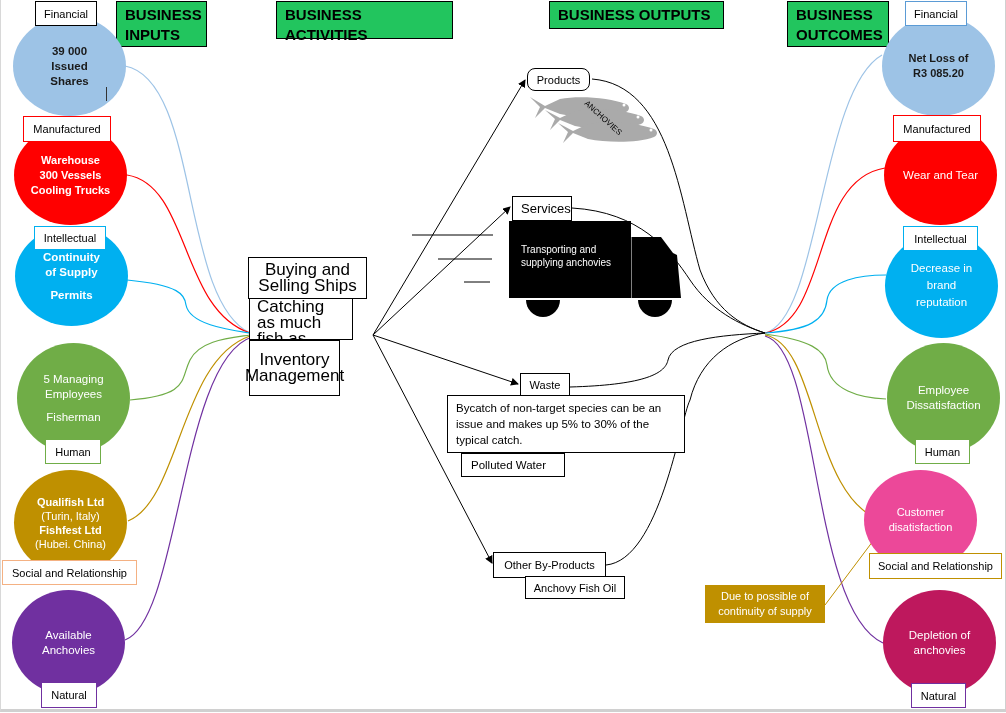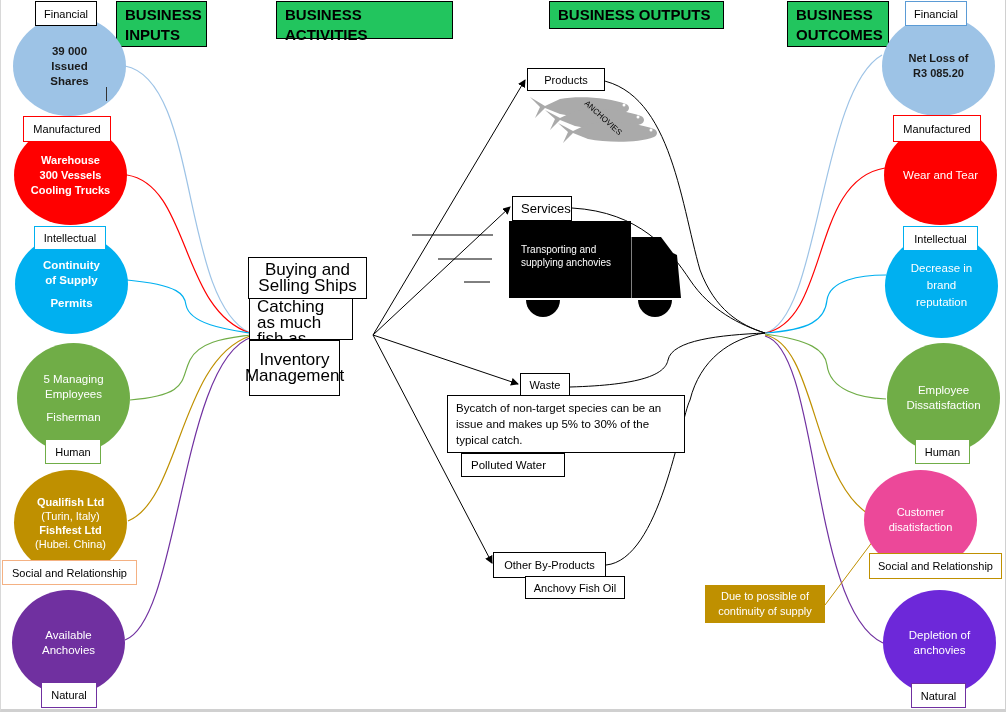--- a/index.html
+++ b/index.html
@@ -99,21 +99,21 @@
 <div style="position:absolute;left:106px;top:87px;width:1px;height:14px;background:#333;"></div>
 <div class="tag" style="left:35px;top:1px;width:62px;height:25px;border:1px solid #000;">Financial</div>
 
 <div class="circle bold" style="left:14px;top:125px;width:113px;height:100px;background:#ff0000;font-size:11px;">
   <span class="t">Warehouse</span>
   <span class="t">300 Vessels</span>
   <span class="t">Cooling Trucks</span>
 </div>
 <div class="tag" style="left:23px;top:116px;width:88px;height:26px;border:1px solid #ff0000;">Manufactured</div>
 
-<div class="circle bold" style="left:15px;top:234px;width:113px;height:100px;background:#00b0f0;">
+<div class="circle bold" style="left:15px;top:226px;width:113px;height:100px;background:#00b0f0;">
   <span class="t">Continuity</span>
   <span class="t" style="margin-bottom:8px;">of Supply</span>
   <span class="t">Permits</span>
 </div>
 <div class="tag" style="left:34px;top:226px;width:72px;height:24px;border:1px solid #00b0f0;">Intellectual</div>
 
 <div class="circle" style="left:17px;top:343px;width:113px;height:110px;background:#70ad47;">
   <span class="t">5 Managing</span>
   <span class="t" style="margin-bottom:8px;">Employees</span>
   <span class="t">Fisherman</span>
@@ -131,21 +131,21 @@
 <div class="circle" style="left:12px;top:590px;width:113px;height:105px;background:#7030a0;">
   <span class="t">Available</span>
   <span class="t">Anchovies</span>
 </div>
 <div class="tag" style="left:41px;top:682px;width:56px;height:26px;border:1px solid #7030a0;">Natural</div>
 
 <div class="box center" style="left:248px;top:257px;width:119px;height:42px;padding:0 6px;">Buying and Selling Ships</div>
 <div class="box" style="left:249px;top:298px;width:104px;height:42px;padding:0 7px;">Catching as much fish as possible</div>
 <div class="box center" style="left:249px;top:340px;width:91px;height:56px;padding:12px 6px;">Inventory Management</div>
 
-<div class="box center" style="left:527px;top:68px;width:78px;height:23px;font-size:11px;">Products</div>
+<div class="box center" style="left:527px;top:68px;width:63px;height:23px;font-size:11px;border-radius:8px;">Products</div>
 
 <div class="truck-body" style="left:509px;top:221px;width:122px;height:77px;">
   <div style="position:absolute;left:12px;top:22px;width:100px;">Transporting and supplying anchovies</div>
 </div>
 <div class="box" style="left:512px;top:196px;width:60px;height:25px;font-size:13px;padding:4px 8px;">Services</div>
 
 <div class="box center" style="left:520px;top:373px;width:50px;height:23px;font-size:11px;">Waste</div>
 <div class="box" style="left:447px;top:395px;width:238px;height:58px;padding:4px 8px;font-size:11.5px;">Bycatch of non-target species can be an issue and makes up 5% to 30% of the typical catch.</div>
 <div class="box" style="left:461px;top:453px;width:104px;height:24px;padding:3px 9px;font-size:11.5px;">Polluted Water</div>
 
@@ -175,19 +175,19 @@
   <span class="t">Dissatisfaction</span>
 </div>
 <div class="tag" style="left:915px;top:439px;width:55px;height:25px;border:1px solid #70ad47;">Human</div>
 
 <div class="circle" style="left:864px;top:470px;width:113px;height:100px;background:#ec4899;font-size:11px;">
   <span class="t">Customer</span>
   <span class="t">disatisfaction</span>
 </div>
 <div class="tag" style="left:869px;top:553px;width:133px;height:26px;border:1px solid #bf9000;">Social and Relationship</div>
 
-<div class="circle" style="left:883px;top:590px;width:113px;height:105px;background:#6d28d9;align-items:center;">
+<div class="circle" style="left:883px;top:590px;width:113px;height:105px;background:#be185d;align-items:center;">
   <span class="t">Depletion of</span>
   <span class="t">anchovies</span>
 </div>
 <div class="tag" style="left:911px;top:683px;width:55px;height:25px;border:1px solid #7030a0;">Natural</div>
 
 <div class="center" style="position:absolute;left:705px;top:585px;width:120px;height:38px;background:#bf9000;color:#fff;font-size:11px;line-height:15px;padding:0 10px;box-sizing:border-box;">Due to possible of continuity of supply</div>
 
 </body></html>

